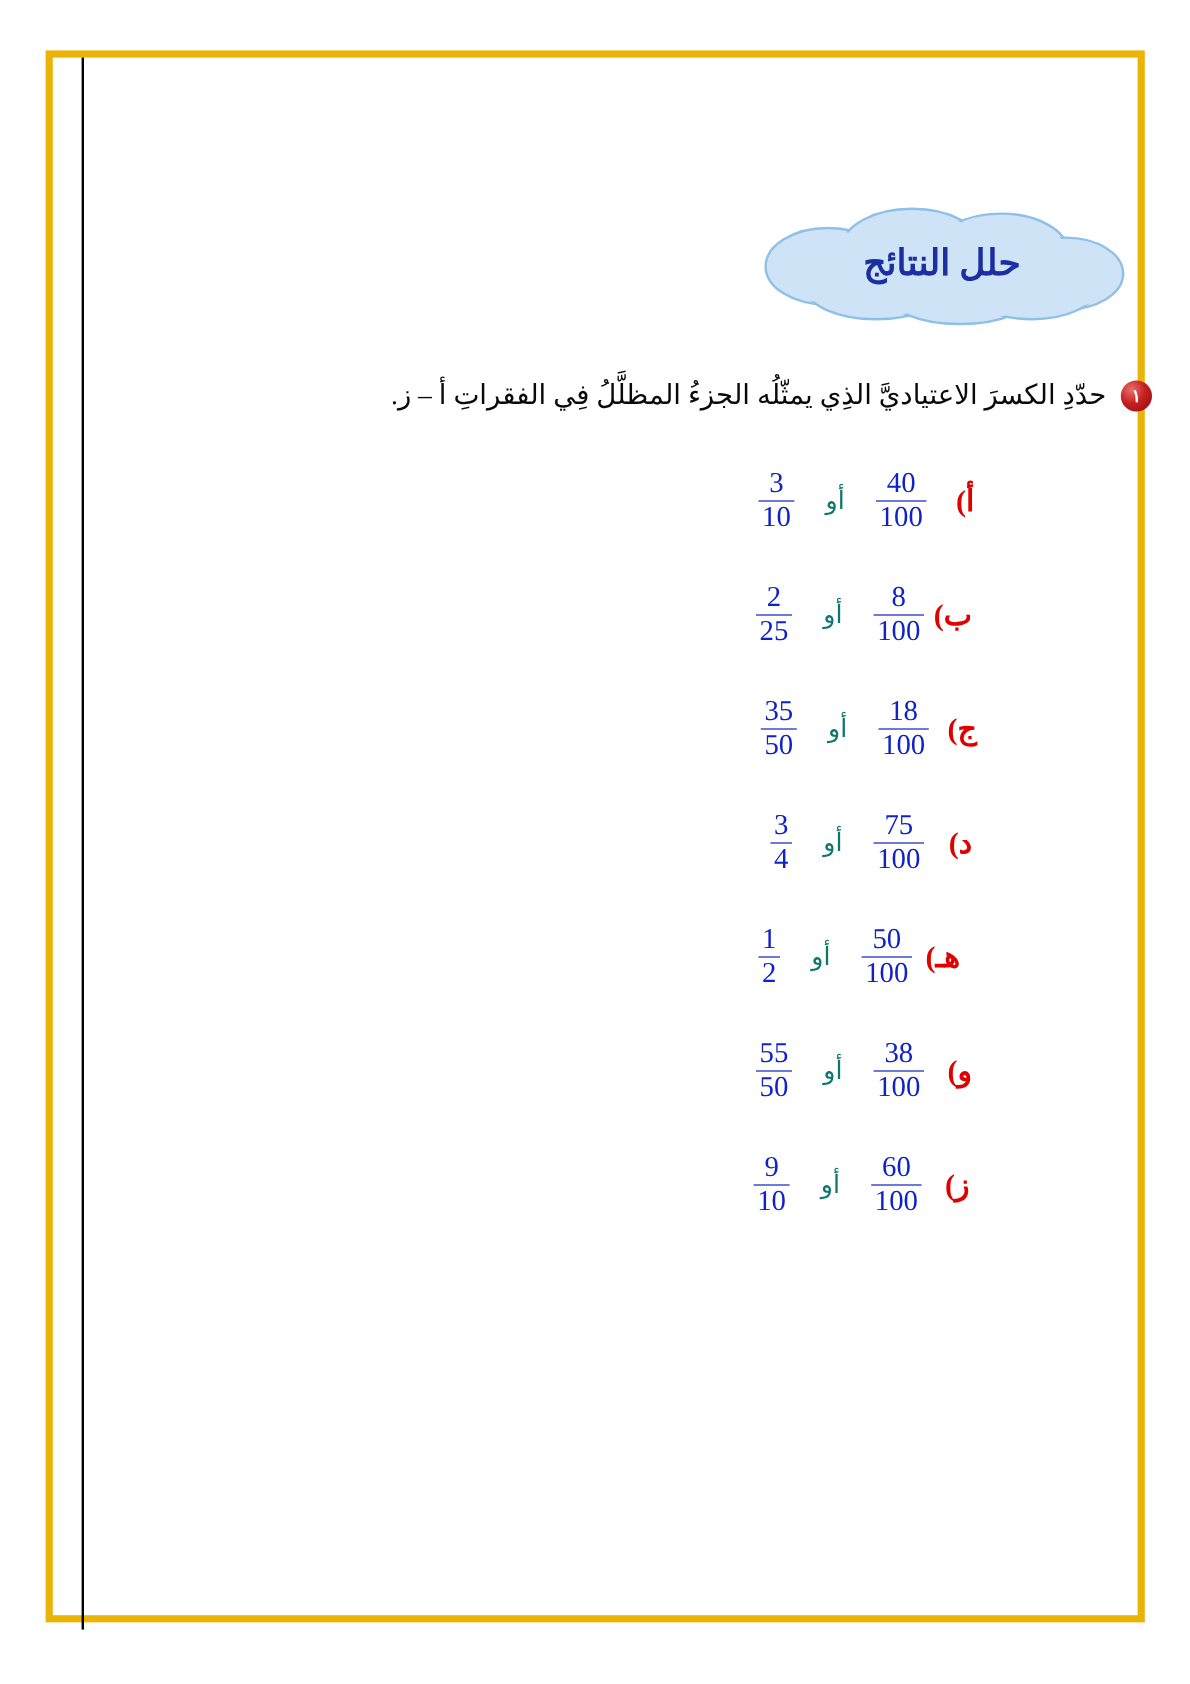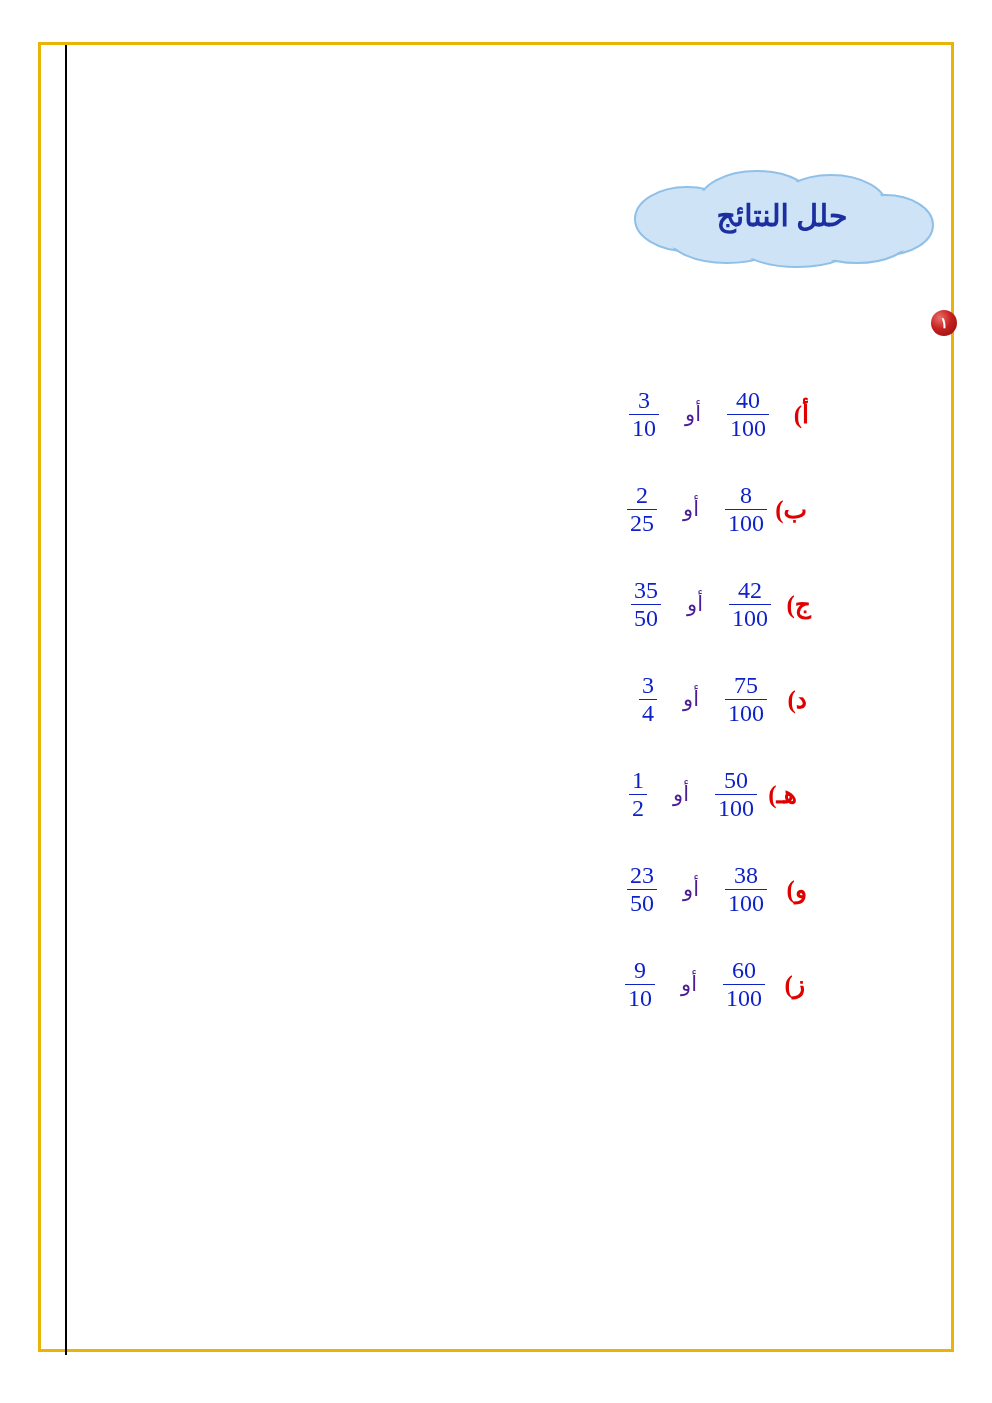--- a/index.html
+++ b/index.html
@@ -15,21 +15,21 @@
     overflow: hidden;
   }
 
   
   .page-frame {
     position: absolute;
     left: 38px;
     top: 42px;
     width: 916px;
     height: 1310px;
-    border: 3px solid #eab308;
+    border: 6px solid #eab308;
     box-sizing: border-box;
   }
   .page-frame-inner {
     position: absolute;
     left: 24px;
     top: 0px;
     width: 888px;
     height: 1310px;
     border-left: 2px solid #000000;
     box-sizing: border-box;
@@ -143,21 +143,21 @@
     margin: 0 6px;
   }
   .frac .num {
     padding: 0 3px 1px 3px;
   }
   .frac .den {
     padding: 1px 3px 0 3px;
     border-top: 1.4px solid #0f22c8;
   }
   .or-word {
-    color: #4c1d95;
+    color: #0f766e;
     font-size: 21px;
     margin: 10px 20px;
     font-family: "Liberation Serif", serif;
   }
 </style>
 </head>
 <body>
 
 <div class="page-frame">
   <div class="page-frame-inner"></div>
@@ -184,20 +184,21 @@
           <ellipse cx="180" cy="74" rx="60" ry="24"></ellipse>
           <ellipse cx="240" cy="72" rx="50" ry="22"></ellipse>
           <rect x="40" y="36" width="250" height="40"></rect>
         </g>
       </svg>
       <div class="cloud-title">حلل النتائج</div>
     </div>
 
     <div class="question-row">
       <div class="q-bullet">١</div>
+      <div class="q-text">حدّدِ الكسرَ الاعتياديَّ الذِي يمثّلُه الجزءُ المظلَّلُ فِي الفقراتِ أ – ز.</div>
     </div>
 
     <div class="answers">
 
       <div class="ans-row" style="padding-right:148px;">
         <span class="ans-label">أ)</span>
         <span class="frac">
           <span class="num">40</span>
           <span class="den">100</span>
         </span>
@@ -217,21 +218,21 @@
         <span class="or-word">أو</span>
         <span class="frac">
           <span class="num">2</span>
           <span class="den">25</span>
         </span>
       </div>
 
       <div class="ans-row" style="padding-right:146px;">
         <span class="ans-label">ج)</span>
         <span class="frac">
-          <span class="num">42</span>
+          <span class="num">18</span>
           <span class="den">100</span>
         </span>
         <span class="or-word">أو</span>
         <span class="frac">
           <span class="num">35</span>
           <span class="den">50</span>
         </span>
       </div>
 
       <div class="ans-row" style="padding-right:150px;">
@@ -261,21 +262,21 @@
       </div>
 
       <div class="ans-row" style="padding-right:150px;">
         <span class="ans-label">و)</span>
         <span class="frac">
           <span class="num">38</span>
           <span class="den">100</span>
         </span>
         <span class="or-word">أو</span>
         <span class="frac">
-          <span class="num">23</span>
+          <span class="num">55</span>
           <span class="den">50</span>
         </span>
       </div>
 
       <div class="ans-row" style="padding-right:152px;">
         <span class="ans-label">ز)</span>
         <span class="frac">
           <span class="num">60</span>
           <span class="den">100</span>
         </span>

